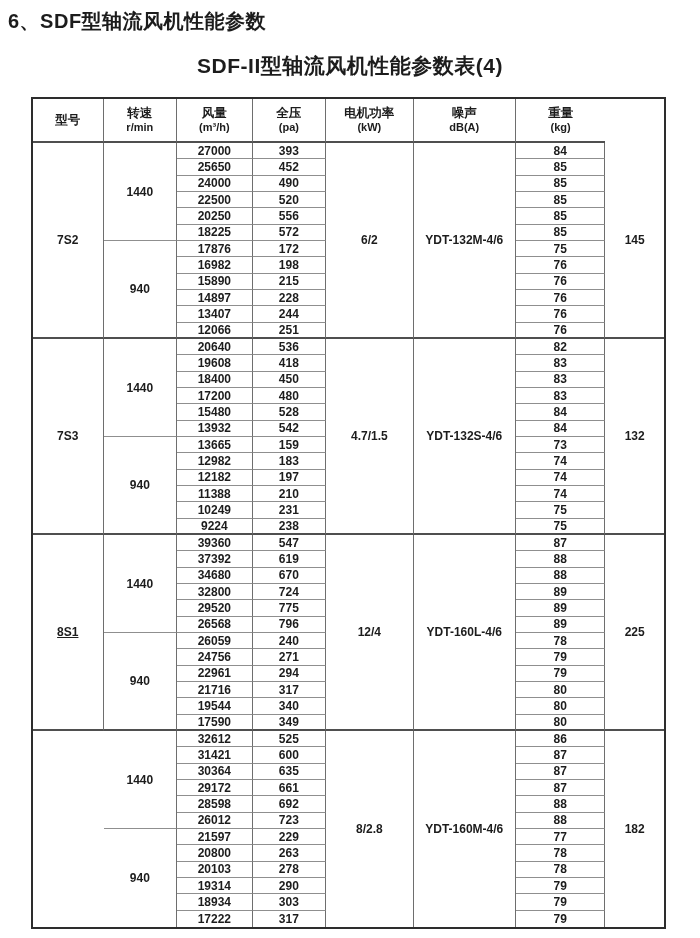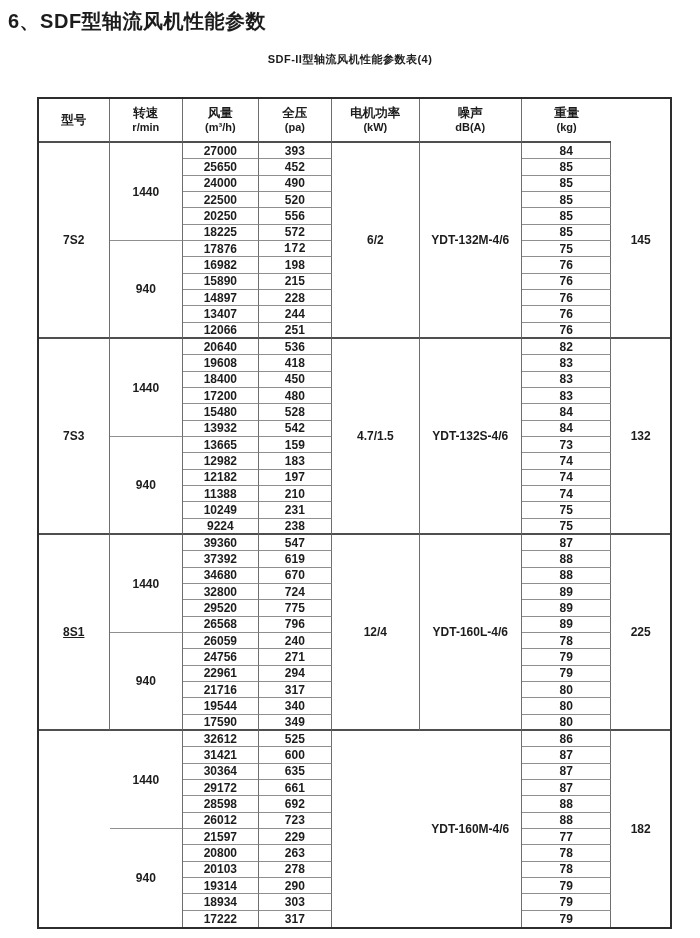--- a/index.html
+++ b/index.html
@@ -6,24 +6,24 @@
   body{
     width:700px;height:938px;background:#ffffff;position:relative;
     font-family:"Liberation Sans","DejaVu Sans",sans-serif;color:#1c1c1c;
   }
   .page-title{
     position:absolute;left:8px;top:8px;
     font-size:20px;font-weight:700;letter-spacing:.5px;
   }
   .table-title{
     position:absolute;left:0;right:0;top:52px;text-align:center;
-    font-size:11px;font-weight:700;letter-spacing:.5px;
+    font-size:21px;font-weight:700;letter-spacing:.5px;
   }
   .tbl{
-    position:absolute;left:37px;top:97px;width:635px;height:832px;
+    position:absolute;left:31px;top:97px;width:635px;height:832px;
     box-sizing:border-box;border:2px solid #2d2d2d;background:#fff;
     display:grid;
     grid-template-columns:71fr 74fr 76fr 74fr 88fr 103fr 90fr 59fr;
     grid-template-rows:44px repeat(48,1fr);
     font-weight:700;
   }
   .c{
     display:flex;align-items:center;justify-content:center;
     border-right:1px solid #6e6e6e;
     font-size:12px;line-height:1;overflow:hidden;white-space:nowrap;
@@ -91,21 +91,21 @@
     <div class="c rb" style="grid-area: 5 / 4;">520</div>
     <div class="c rb" style="grid-area: 5 / 7;">85</div>
     <div class="c rb" style="grid-area: 6 / 3;">20250</div>
     <div class="c rb" style="grid-area: 6 / 4;">556</div>
     <div class="c rb" style="grid-area: 6 / 7;">85</div>
     <div class="c rb" style="grid-area: 7 / 3;">18225</div>
     <div class="c rb" style="grid-area: 7 / 4;">572</div>
     <div class="c rb" style="grid-area: 7 / 7;">85</div>
     <div class="c gb" style="grid-area: 8 / 2 / span 6;">940</div>
     <div class="c rb" style="grid-area: 8 / 3;">17876</div>
-    <div class="c rb" style="grid-area: 8 / 4; font-family: Liberation Mono, monospace;">172</div>
+    <div class="c rb" style="grid-area: 8 / 4;">172</div>
     <div class="c rb" style="grid-area: 8 / 7;">75</div>
     <div class="c rb" style="grid-area: 9 / 3;">16982</div>
     <div class="c rb" style="grid-area: 9 / 4;">198</div>
     <div class="c rb" style="grid-area: 9 / 7;">76</div>
     <div class="c rb" style="grid-area: 10 / 3;">15890</div>
     <div class="c rb" style="grid-area: 10 / 4;">215</div>
     <div class="c rb" style="grid-area: 10 / 7;">76</div>
     <div class="c rb" style="grid-area: 11 / 3;">14897</div>
     <div class="c rb" style="grid-area: 11 / 4;">228</div>
     <div class="c rb" style="grid-area: 11 / 7;">76</div>
@@ -192,20 +192,21 @@
     <div class="c rb" style="grid-area: 34 / 7;">79</div>
     <div class="c rb" style="grid-area: 35 / 3;">21716</div>
     <div class="c rb" style="grid-area: 35 / 4;">317</div>
     <div class="c rb" style="grid-area: 35 / 7;">80</div>
     <div class="c rb" style="grid-area: 36 / 3;">19544</div>
     <div class="c rb" style="grid-area: 36 / 4;">340</div>
     <div class="c rb" style="grid-area: 36 / 7;">80</div>
     <div class="c gb" style="grid-area: 37 / 3;">17590</div>
     <div class="c gb" style="grid-area: 37 / 4;">349</div>
     <div class="c gb" style="grid-area: 37 / 7;">80</div>
+    <div class="c" style="grid-area: 38 / 5 / span 12;">8/2.8</div>
     <div class="c" style="grid-area: 38 / 6 / span 12;">YDT-160M-4/6</div>
     <div class="c  lastcol" style="grid-area: 38 / 8 / span 12;">182</div>
     <div class="c rb" style="grid-area: 38 / 2 / span 6;">1440</div>
     <div class="c rb" style="grid-area: 38 / 3;">32612</div>
     <div class="c rb" style="grid-area: 38 / 4;">525</div>
     <div class="c rb" style="grid-area: 38 / 7;">86</div>
     <div class="c rb" style="grid-area: 39 / 3;">31421</div>
     <div class="c rb" style="grid-area: 39 / 4;">600</div>
     <div class="c rb" style="grid-area: 39 / 7;">87</div>
     <div class="c rb" style="grid-area: 40 / 3;">30364</div>

